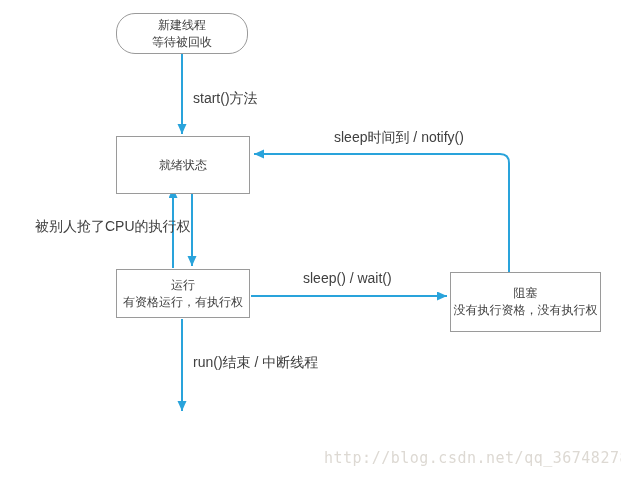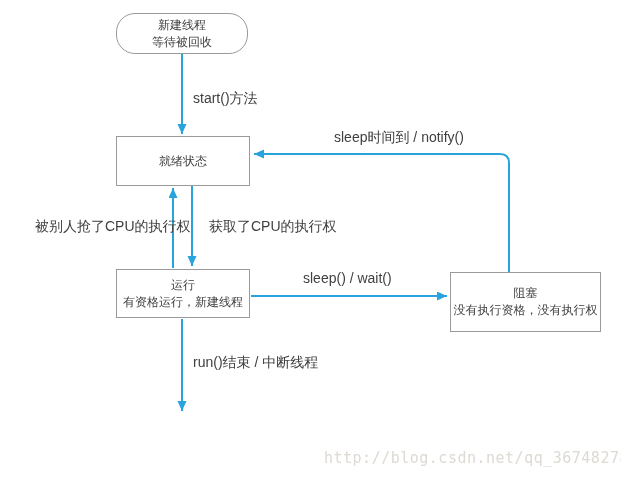--- a/index.html
+++ b/index.html
@@ -35,21 +35,21 @@
     display: flex;
     flex-direction: column;
     align-items: center;
     justify-content: center;
     text-align: center;
     color: #404040;
     font-size: 12px;
     line-height: 17px;
   }
   .node-new      { left: 116px; top: 13px;  width: 132px; height: 41px; border-radius: 19px; }
-  .node-ready    { left: 116px; top: 136px; width: 134px; height: 50px; }
+  .node-ready    { left: 116px; top: 136px; width: 134px; height: 58px; }
   .node-running  { left: 116px; top: 269px; width: 134px; height: 49px; }
   .node-blocked  { left: 450px; top: 272px; width: 151px; height: 60px; }
   .node-dead     { left: 115px; top: 414px; width: 134px; height: 48px; }
   .edge-label {
     position: absolute;
     color: #404040;
     font-size: 14px;
     line-height: 14px;
     white-space: nowrap;
   }
@@ -93,31 +93,30 @@
     <span>新建线程</span>
     <span>等待被回收</span>
   </div>
 
   <div class="node node-ready">
     <span>就绪状态</span>
   </div>
 
   <div class="node node-running">
     <span>运行</span>
-    <span>有资格运行，新建线程</span>
+    <span>有资格运行，有执行权</span>
   </div>
 
   <div class="node node-blocked">
     <span>阻塞</span>
     <span>没有执行资格，没有执行权</span>
   </div>
 
 
   <div class="edge-label label-start">start()方法</div>
   <div class="edge-label label-wake">sleep时间到 / notify()</div>
   <div class="edge-label label-losecpu">被别人抢了CPU的执行权</div>
-  <div class="edge-label label-getcpu">获取了CPU的执行权</div>
   <div class="edge-label label-block">sleep() / wait()</div>
   <div class="edge-label label-die">run()结束 / 中断线程</div>
 
   <div class="watermark">http://blog.csdn.net/qq_36748278</div>
 
 </div>
 
 </body></html>

